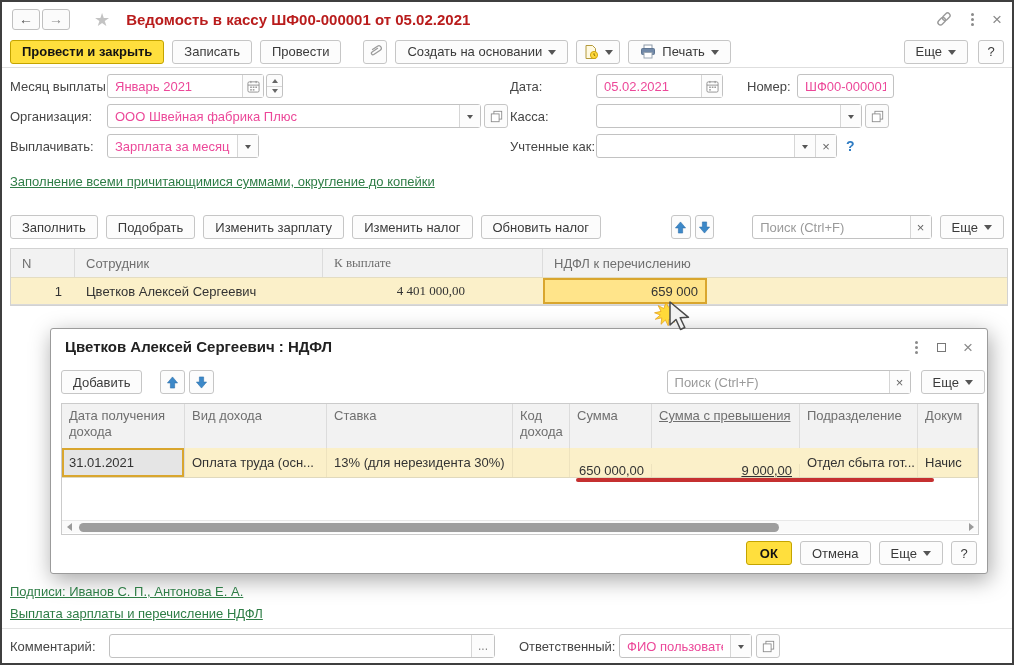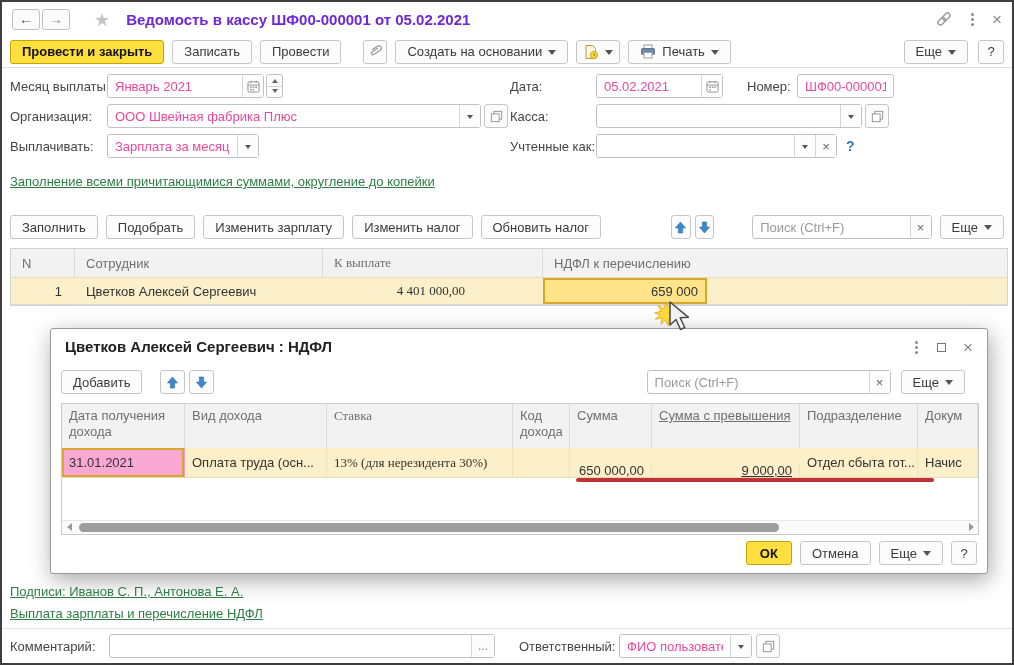--- a/index.html
+++ b/index.html
@@ -11,21 +11,21 @@
   }
   .abs { position:absolute; }
   
   .titlebar { position:absolute; left:0; top:0; width:100%; height:34px;
     display:flex; align-items:center; padding:0 10px; background:#fff; }
   .navgrp { display:flex; gap:2px; }
   .navbtn { width:28px; height:21px; border:1px solid #c0c0c0; border-radius:3px;
     background:#fbfbfb; display:flex; align-items:center; justify-content:center;
     font-size:14px; color:#555; }
   .star { margin-left:24px; font-size:18px; color:#c3c3c3; font-family:"DejaVu Sans",sans-serif; }
-  .wtitle { margin-left:16px; font-size:15px; font-weight:600; color:#6d28d9; white-space:nowrap; }
+  .wtitle { margin-left:16px; font-size:15px; font-weight:600; color:#b91c1c; white-space:nowrap; }
   .titlebar .right { margin-left:auto; display:flex; align-items:center; gap:16px; }
   .dots { display:flex; flex-direction:column; gap:2px; padding:2px; }
   .dots i { width:3px; height:3px; border-radius:50%; background:#8a8a8a; }
   .xclose { font-size:17px; color:#8a8a8a; line-height:1; }
   
   .btn { display:inline-flex; align-items:center; justify-content:center; height:24px;
     padding:0 11px; background:#fcfcfc; border:1px solid #c6c6c6; border-radius:3px;
     font-size:13px; color:#3a3a3a; white-space:nowrap; }
   .btn-primary { background:#ffdf3d; border-color:#c4a400; font-weight:bold; color:#131313; }
   .caret { width:0; height:0; border:4px solid transparent; border-top:5px solid #555;
@@ -71,32 +71,32 @@
   .c-n { width:64px; flex:none; }  .c-emp { width:248px; flex:none; }
   .c-pay { width:220px; flex:none;font-family:Liberation Serif, serif; } .c-ndfl { flex:1; position:relative; }
   .selcell { position:absolute; left:0; top:0; bottom:0; width:164px; background:#FFE48A;
     box-shadow: inset 0 0 0 2px #D9A62E; display:flex; align-items:center;
     justify-content:flex-end; padding-right:9px; }
   
   .modal { position:absolute; left:48px; top:326px; width:938px; height:246px; background:#fff;
     border:1px solid #9b9b9b; border-radius:3px; box-shadow: 2px 6px 22px rgba(0,0,0,0.35); }
   .modal-title { position:absolute; left:14px; top:9px; font-size:15px; font-weight:600; color:#222; }
   .modal-icons { position:absolute; right:14px; top:10px; display:flex; gap:17px; align-items:center; }
-  .modal-tb { position:absolute; left:10px; top:40px; right:22px; height:26px;
+  .modal-tb { position:absolute; left:10px; top:40px; right:2px; height:26px;
     display:flex; align-items:center; gap:10px; }
   .dtable { position:absolute; left:10px; top:74px; width:918px; height:132px;
     border:1px solid #cbcbcb; overflow:hidden; background:#fff; }
   .dth { display:flex; height:44px; background:#f2f2f2; color:#6f6f6f; }
   .dth > div { padding:4px 7px; border-right:1px solid #dcdcdc; font-size:13px; line-height:16px; }
   .dtr { display:flex; height:30px; background:#FBF0C9; border-bottom:1px solid #e0d9bd; }
   .dtr > div { display:flex; align-items:center; padding:0 7px; border-right:1px solid rgba(0,0,0,0.05); }
-  .d1{width:123px;flex:none;} .d2{width:142px;flex:none;} .d3{width:186px;flex:none;font-family:Liberation Serif, serif;}
+  .d1{width:123px;flex:none;} .d2{width:142px;flex:none;} .d3{width:186px;flex:none;}
   .d4{width:57px;flex:none;} .d5{width:82px;flex:none;} .d6{width:148px;flex:none;text-decoration:underline;}
   .d7{width:118px;flex:none;} .d8{flex:1; overflow:hidden; white-space:nowrap;}
-  .dselcell { background:#f9a8d4; box-shadow: inset 0 0 0 2px #D9A62E; }
+  .dselcell { background:#e5e5e5; box-shadow: inset 0 0 0 2px #D9A62E; }
   .num { justify-content:flex-end;margin-top:16px; }
   .redline { position:absolute; left:525px; top:149px; width:358px; height:4px;
     background:#C53030; border-radius:2px; }
   .hscroll { position:absolute; left:0; right:0; bottom:1px; height:13px; background:#fafafa;
     display:flex; align-items:center; border-top:1px solid #e8e8e8; }
   .harrow { width:13px; display:flex; align-items:center; justify-content:center; flex:none; }
   .tri-l { width:0;height:0;border:4px solid transparent;border-right:5px solid #9a9a9a; margin-right:3px;}
   .tri-r { width:0;height:0;border:4px solid transparent;border-left:5px solid #9a9a9a; margin-left:3px;}
   .htrack { flex:1; position:relative; height:100%; }
   .hthumb { position:absolute; left:4px; top:2px; width:700px; height:9px; background:#9e9e9e; border-radius:5px; }

